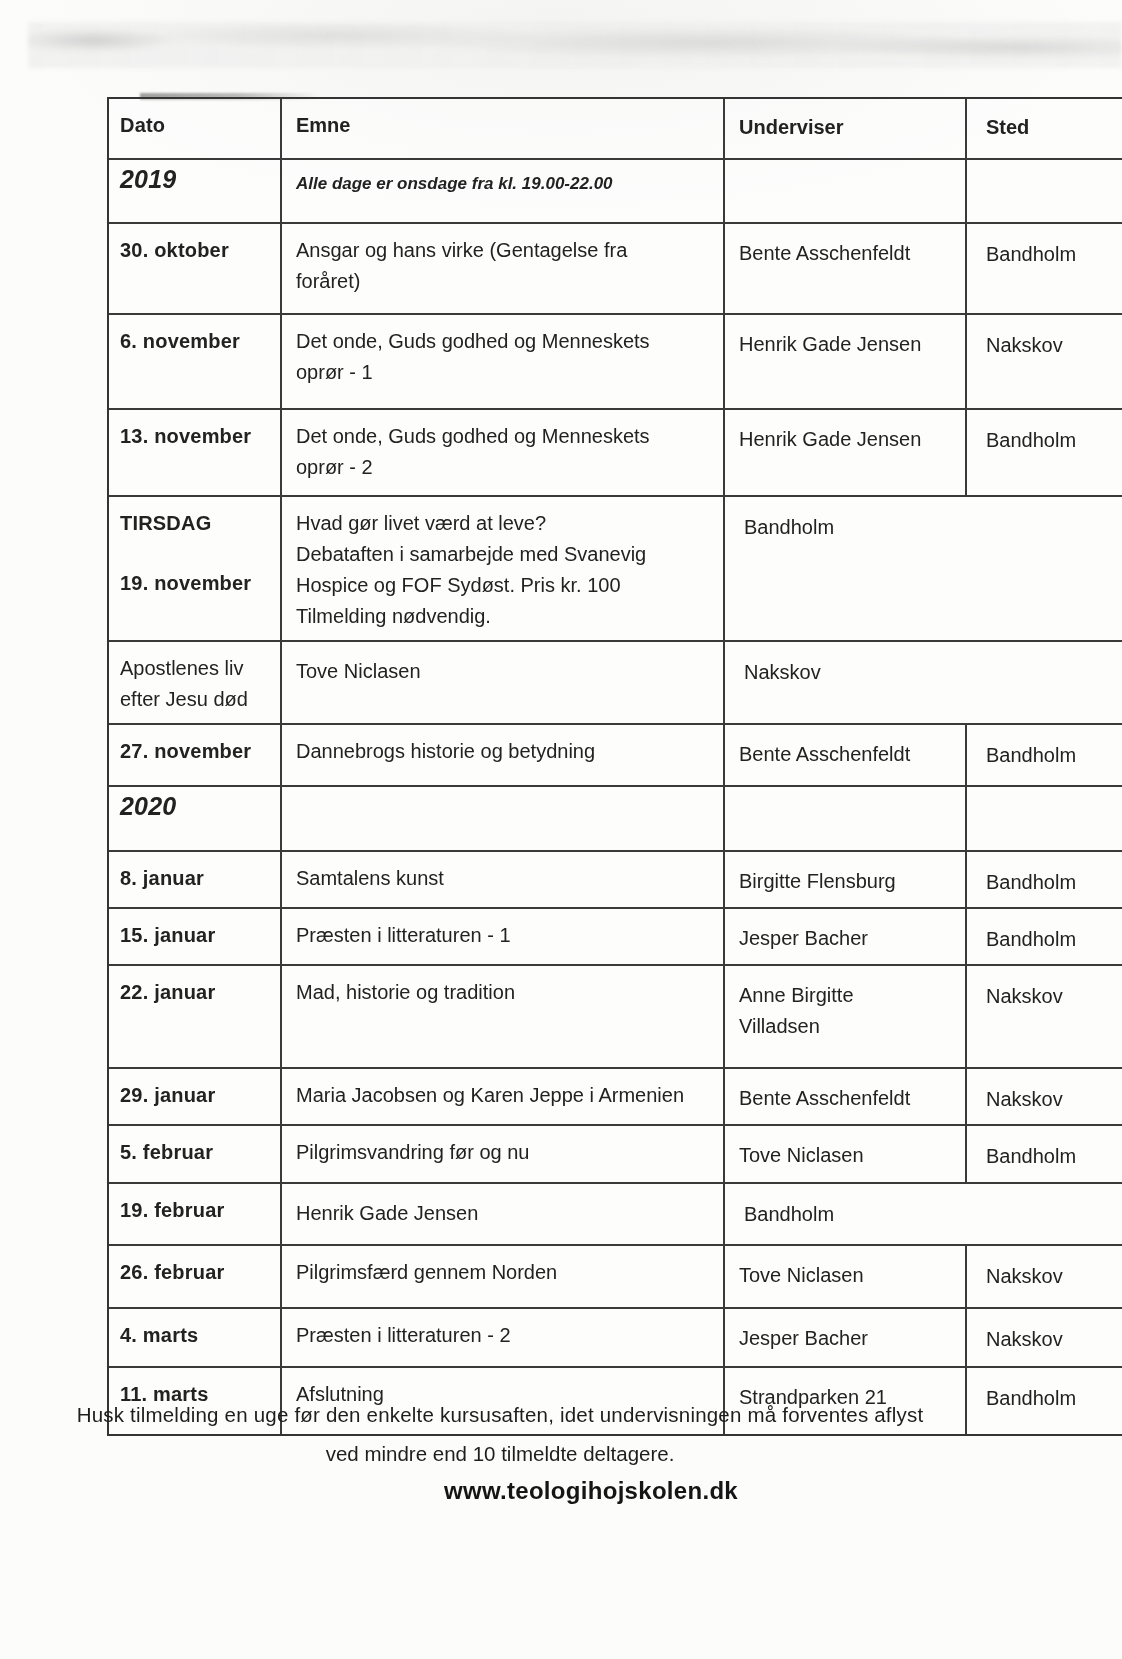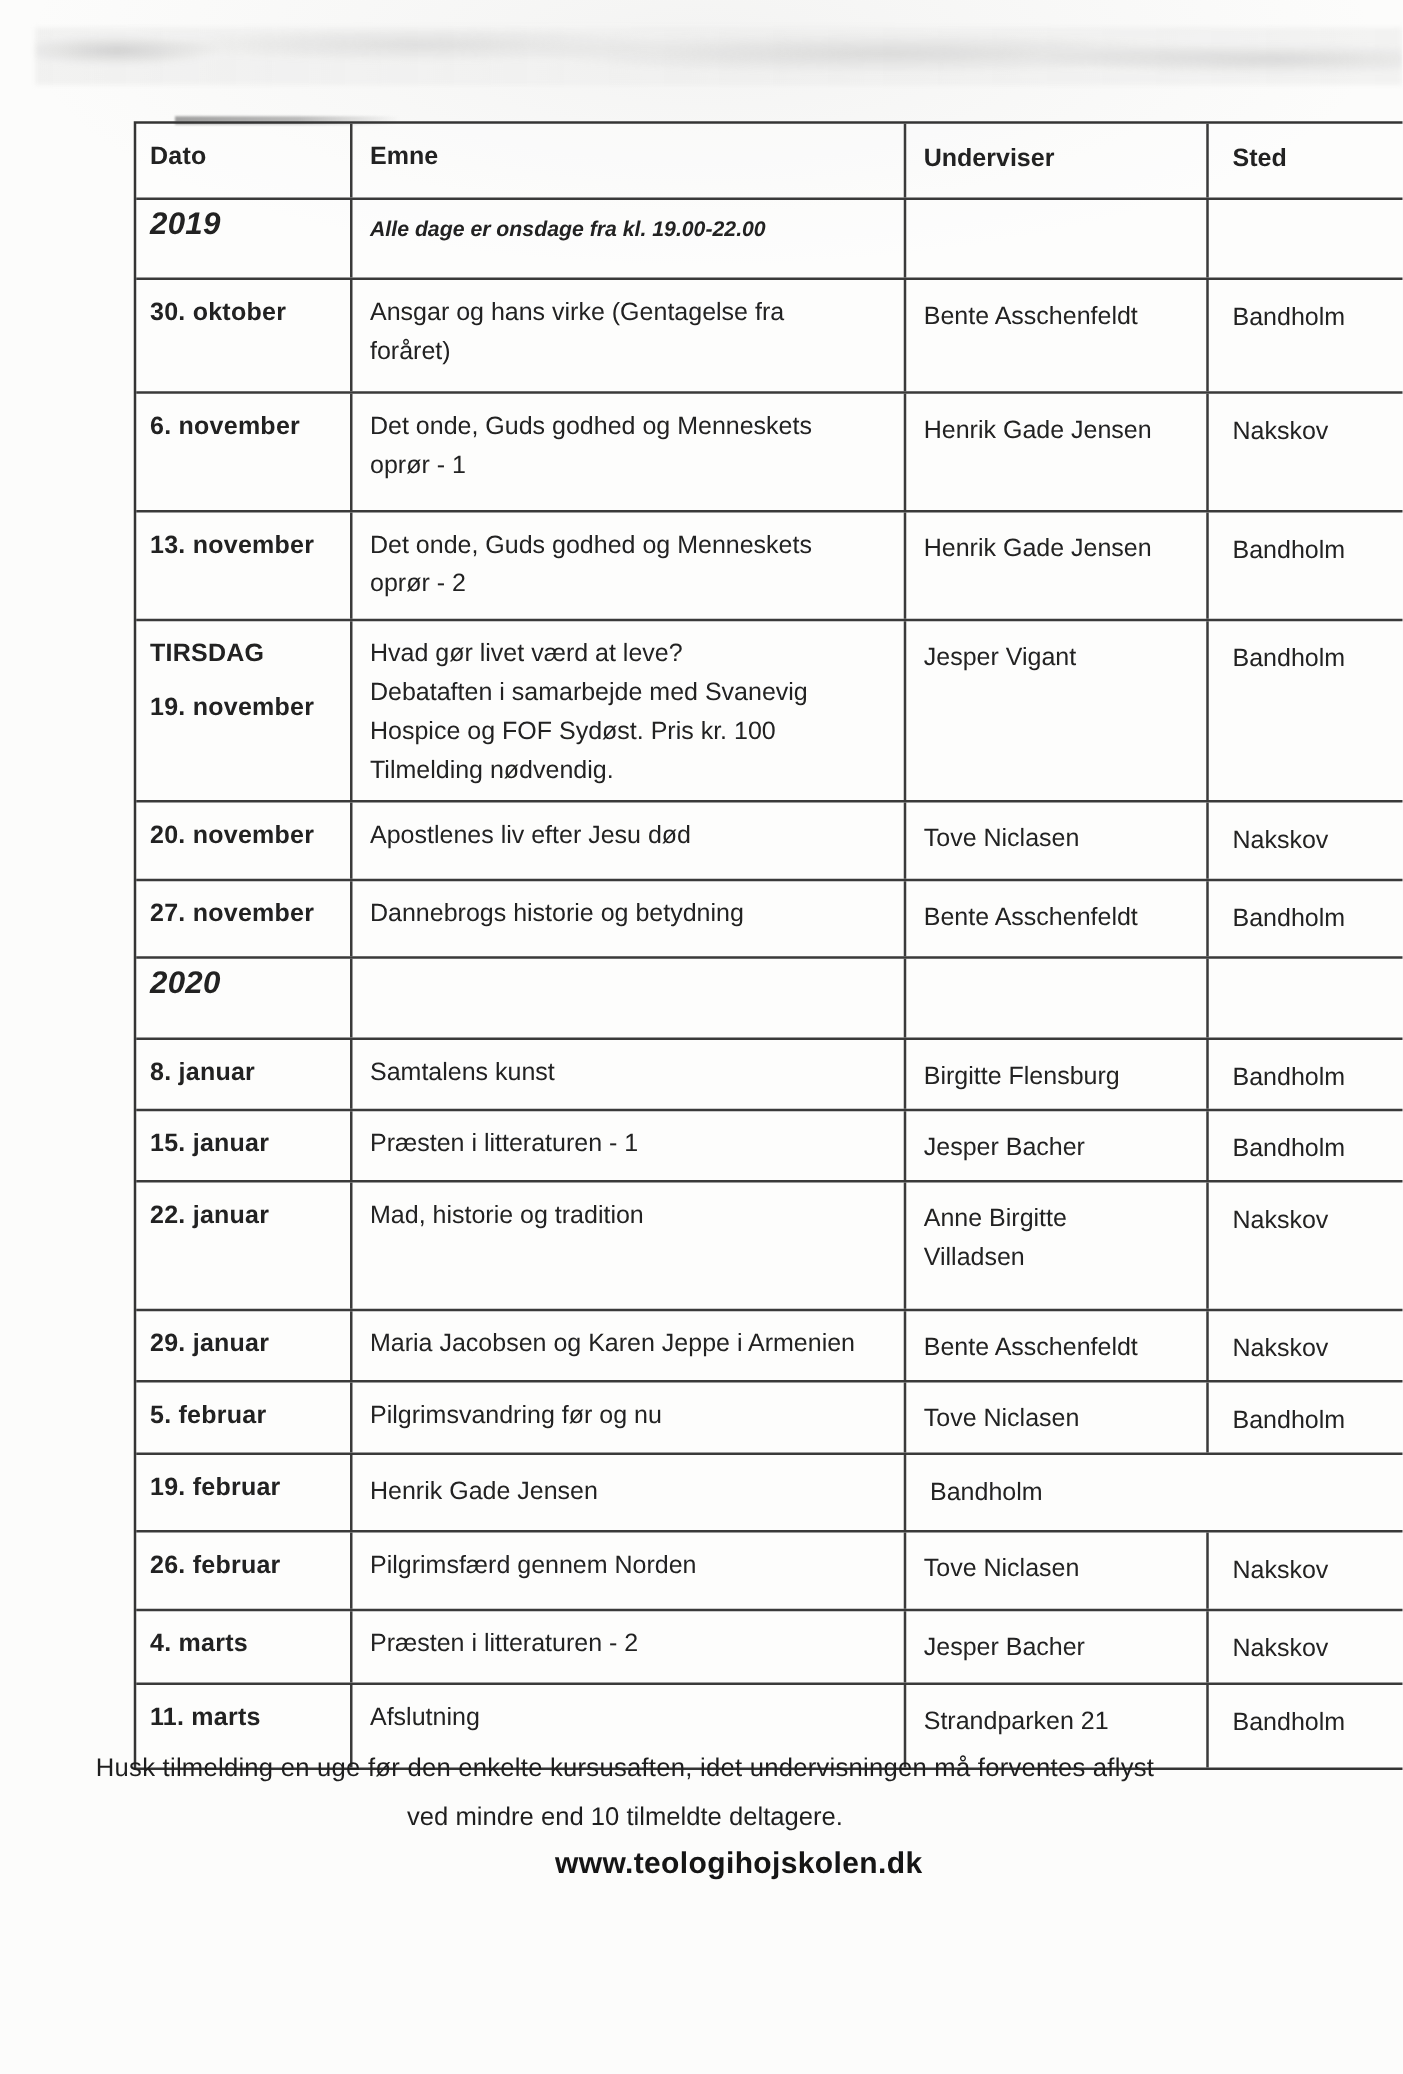--- a/index.html
+++ b/index.html
@@ -57,21 +57,21 @@
   .c-dato  { font-weight: bold; letter-spacing: 0.2px; }
   .c-und   { padding-top: 14px; }
   .c-sted  { padding-top: 15px; padding-left: 19px; }
   .head .td { font-weight: bold; }
   .head .c-und, .head .c-sted { padding-top: 13px; }
 
   .year .c-dato { font-size: 25px; font-style: italic; padding-top: 0; }
   .year .c-emne { font-weight: bold; font-style: italic; font-size: 17px; padding-top: 11px; }
 
   .dato2:empty { display: none; }
-  .dato2 { display: block; margin-top: 12px; }
+  .dato2 { display: block; margin-top: 29px; }
 
   
   .note {
     position: absolute; top: 1403px; left: 0; width: 1000px;
     text-align: center; font-size: 20.5px; color: #1e1e1e;
   }
   .note .line1 { letter-spacing: 0.2px; }
   .note .line2 { margin-top: 15px; }
   .website {
     position: absolute; top: 1477px; left: 0; width: 1122px;
@@ -125,26 +125,24 @@
     <div class="td c-und">Henrik Gade Jensen</div>
     <div class="td c-sted">Bandholm</div>
   </div>
 
   <div class="tr" style="min-height:123px">
     <div class="td c-dato"><span>TIRSDAG</span><span class="dato2">19. november</span></div>
     <div class="td c-emne">Hvad gør livet værd at leve?
 Debataften i samarbejde med Svanevig
 Hospice og FOF Sydøst. Pris kr. 100
 Tilmelding nødvendig.</div>
-    <div class="td c-und">Jesper Vigant</div>
     <div class="td c-sted">Bandholm</div>
   </div>
 
   <div class="tr" style="min-height:61px">
-    <div class="td c-dato">20. november</div>
     <div class="td c-emne">Apostlenes liv efter Jesu død</div>
     <div class="td c-und">Tove Niclasen</div>
     <div class="td c-sted">Nakskov</div>
   </div>
 
   <div class="tr" style="min-height:60px">
     <div class="td c-dato">27. november</div>
     <div class="td c-emne">Dannebrogs historie og betydning</div>
     <div class="td c-und">Bente Asschenfeldt</div>
     <div class="td c-sted">Bandholm</div>

